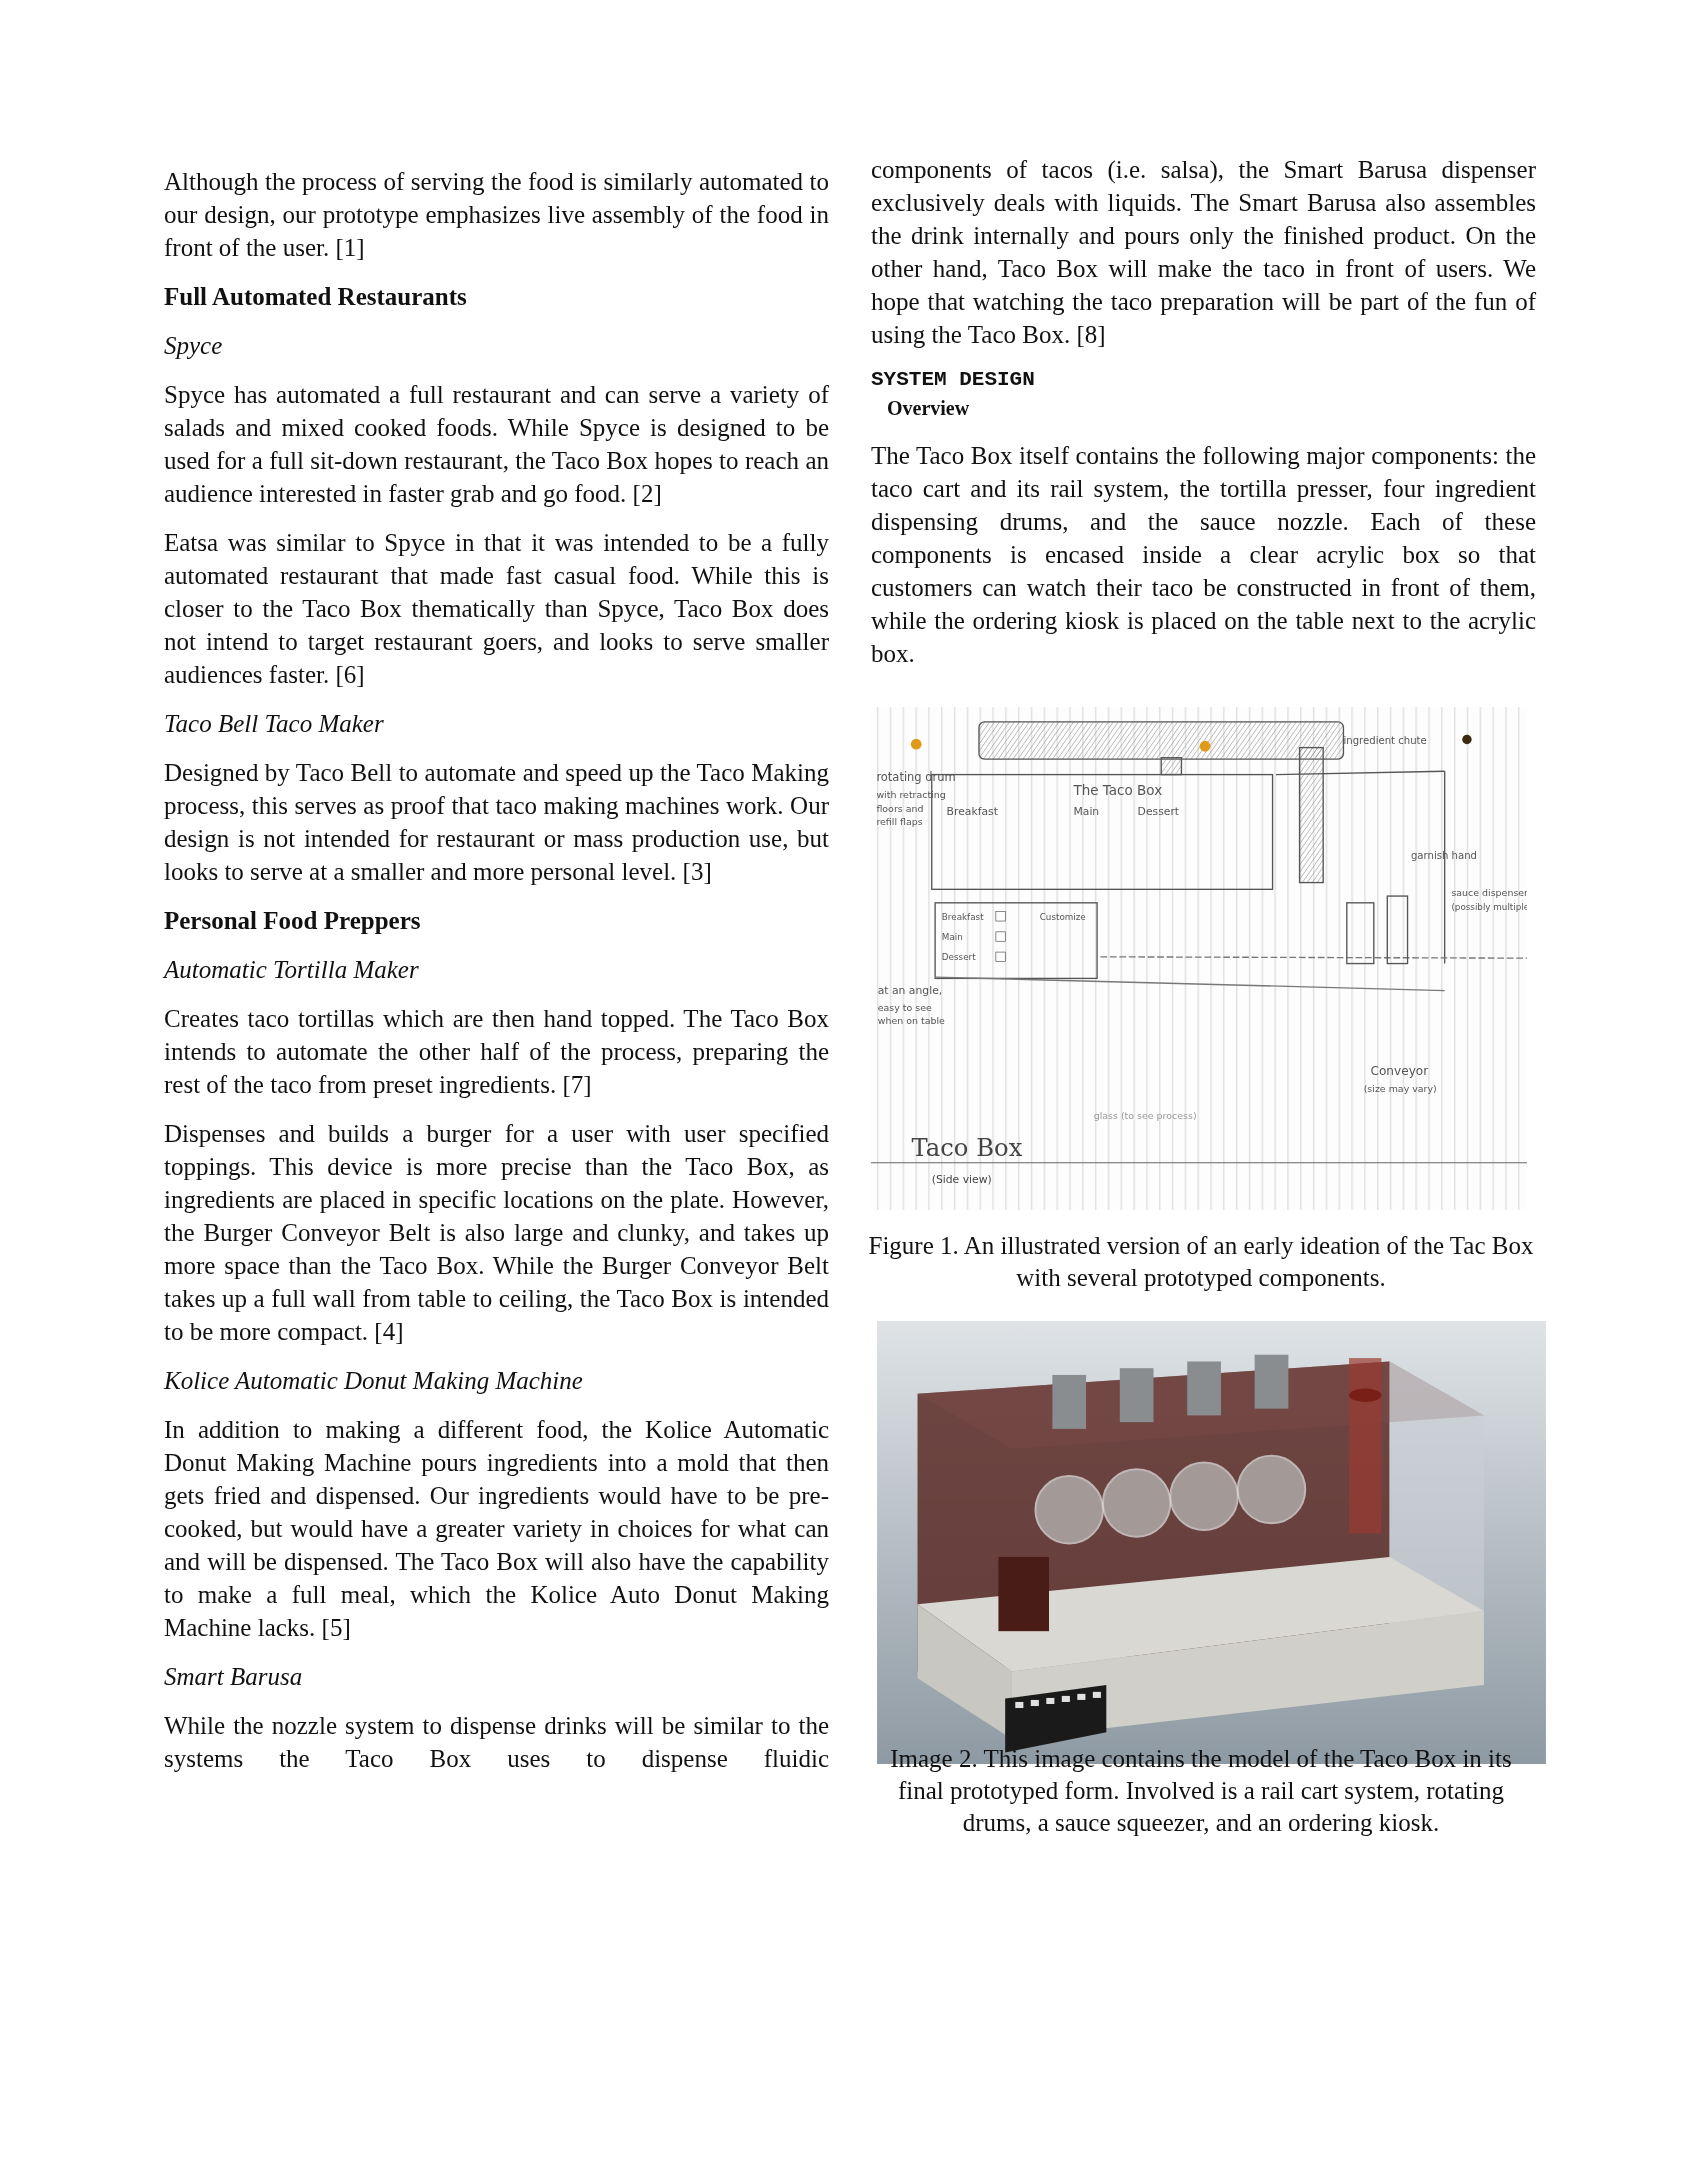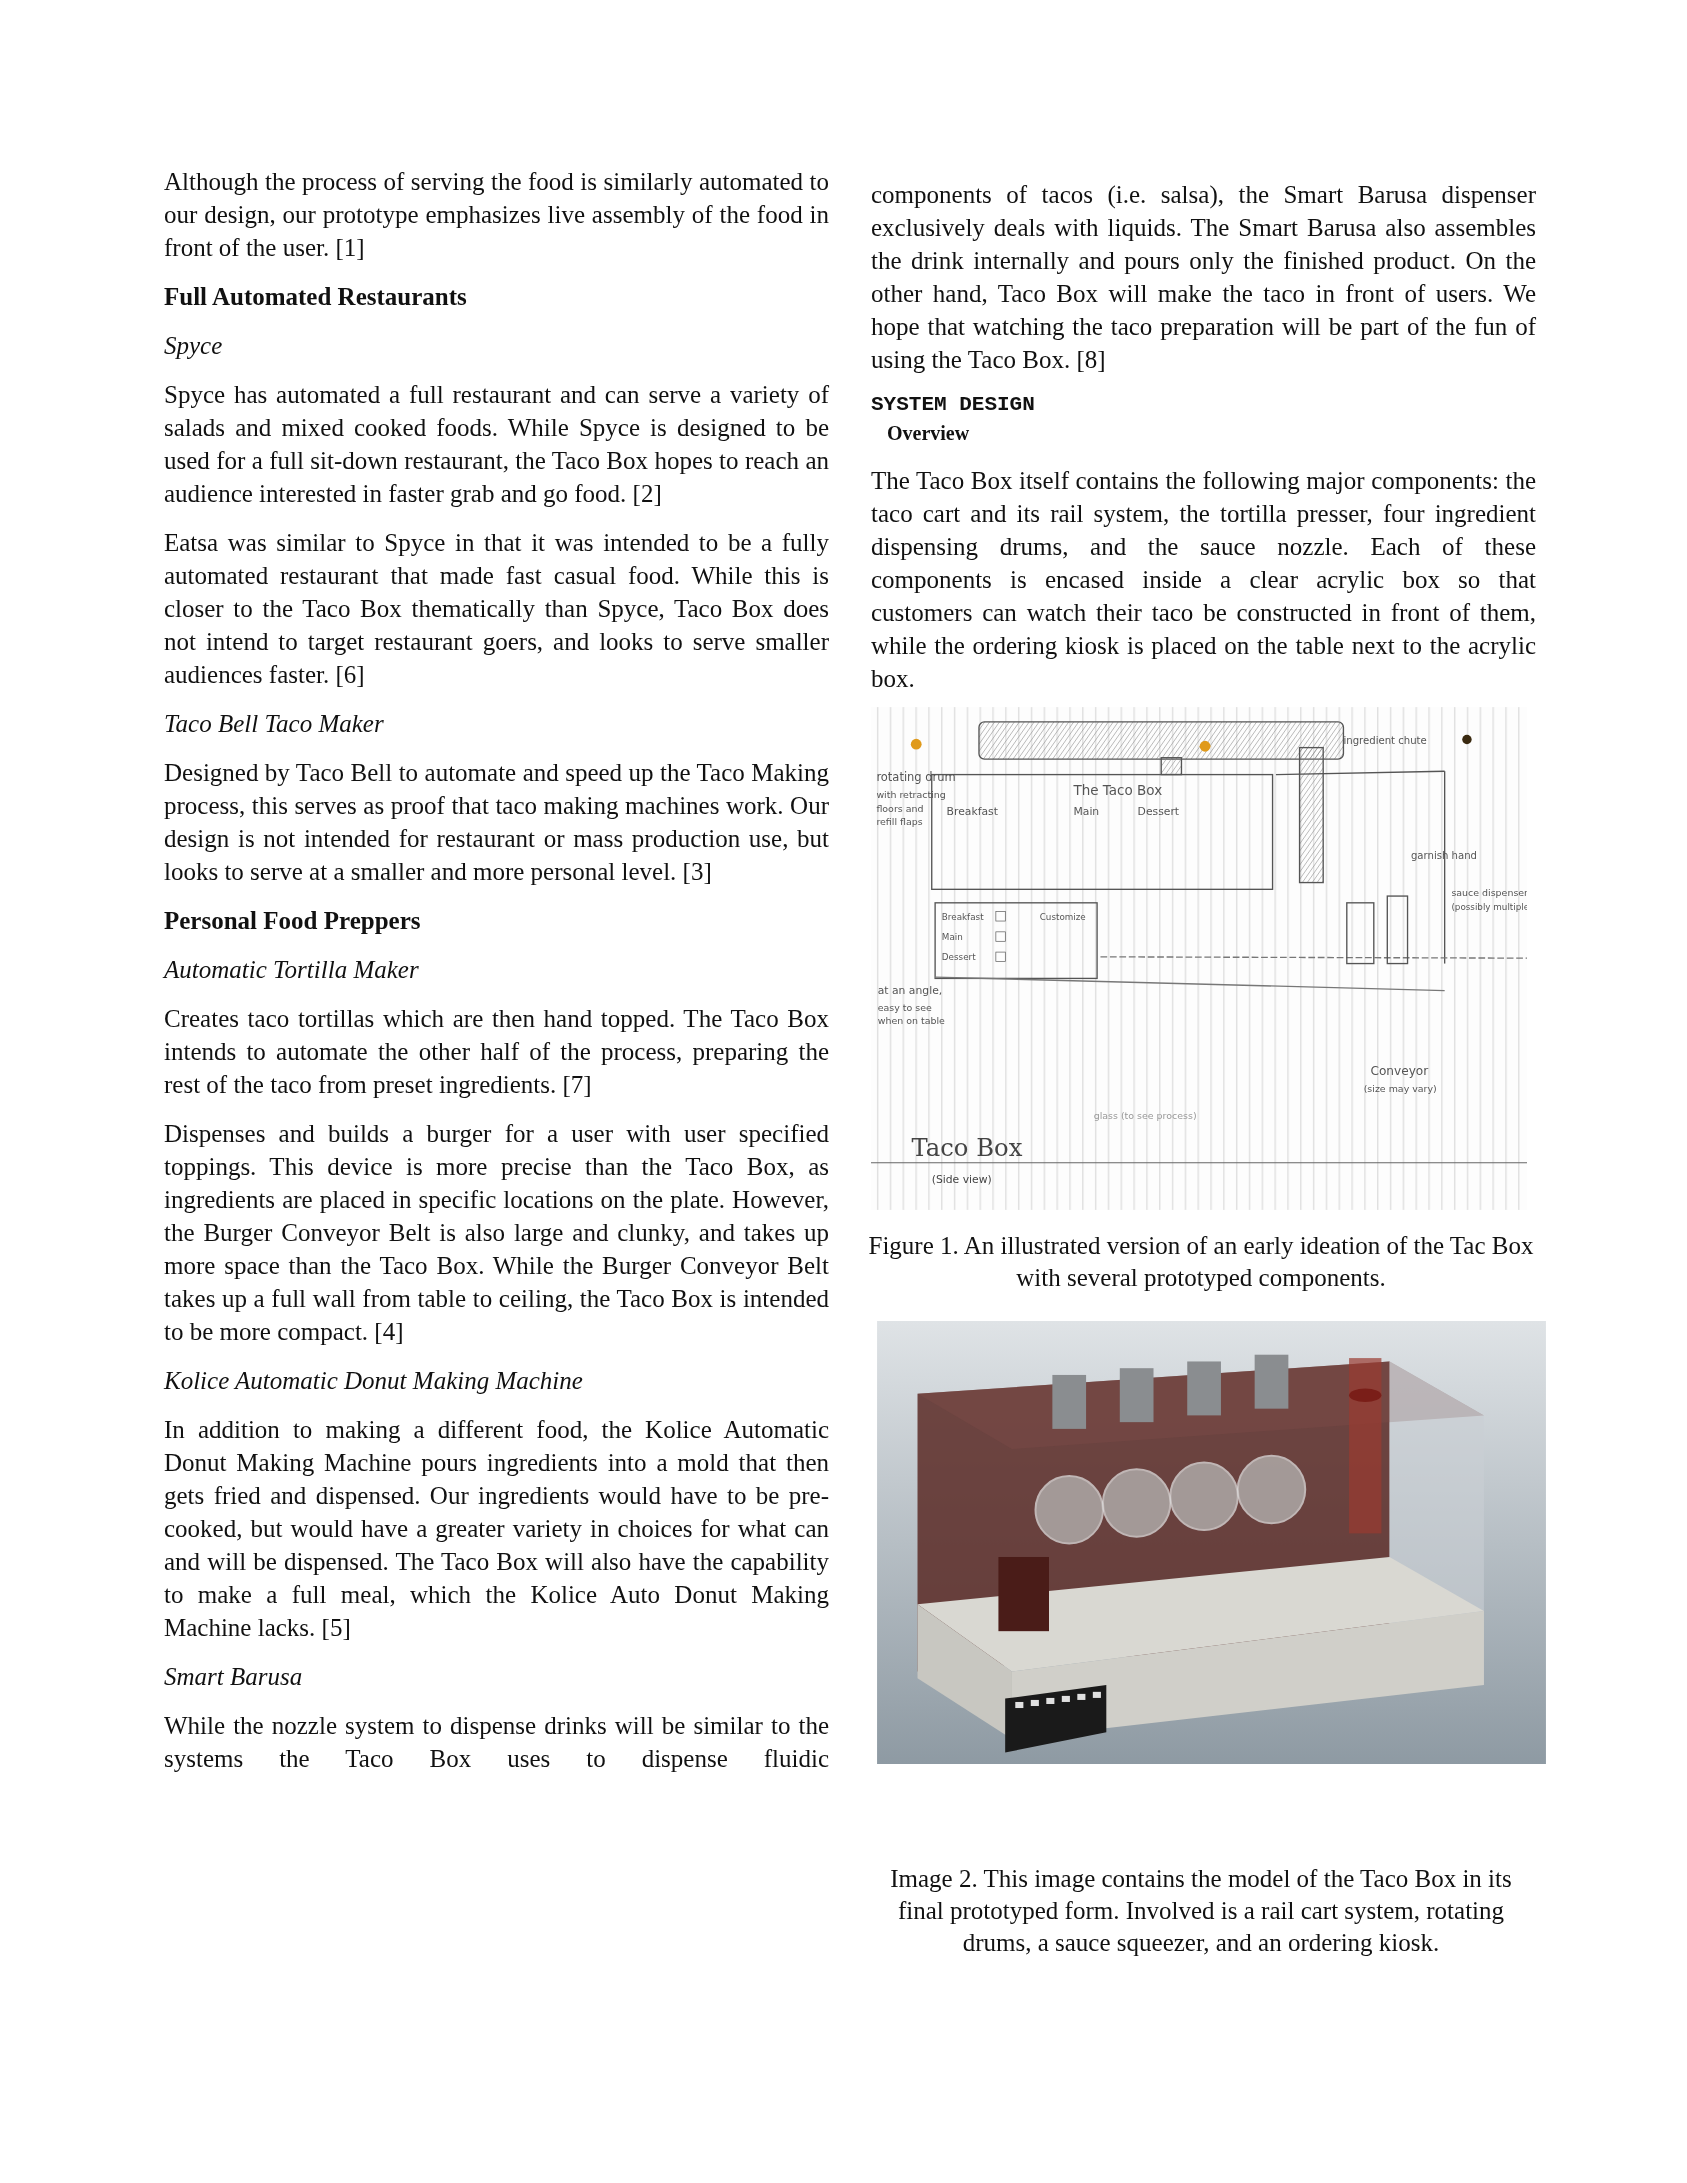--- a/index.html
+++ b/index.html
@@ -1,33 +1,33 @@
 <!DOCTYPE html>
 <html style="font-size:10.8px"><head>
 <meta charset="utf-8">
 <style>
   html, body { margin: 0; padding: 0; background: #ffffff; }
   body { width: 1687px; height: 2183px; position: relative; overflow: hidden;
          font-family: "Liberation Serif", "DejaVu Serif", serif; color: #111; }
   .col { position: absolute; width: 665px; font-size: 25px; line-height: 33px; }
   .col-left { left: 164px; top: 165px; }
-  .col-right { left: 871px; top: 178px; }
+  .col-right { left: 871px; top: 153px; }
   p { margin: 0 0 16px 0; text-align: justify; }
   p.last { margin-bottom: 0; }
   h3.sub-bold { font-weight: bold; font-size: 25px; margin: 0 0 16px 0; line-height: 33px; }
   h4.sub-ital { font-style: italic; font-weight: normal; font-size: 25px; margin: 0 0 16px 0; line-height: 33px; }
   .sys-title { font-family: Liberation Mono, monospace; font-weight: bold;
                font-size: 21px; line-height: 26px; margin-top: 2.7px; }
   .overview { font-weight: bold; font-size: 20px; line-height: 31px; margin: 0 0 15px 16px; }
   .figure { position: absolute; }
   .sketch { left: 871px; top: 707px; width: 656px; height: 503px; background: #fbfbfb;
             overflow: hidden; border: 0; }
   .caption { position: absolute; width: 668px; text-align: center; font-size: 25px; line-height: 32px; }
   .cap1 { left: 867px; top: 1230px; }
-  .cap2 { left: 867px; top: 1863px; }
+  .cap2 { left: 867px; top: 1743px; }
   .render { left: 877px; top: 1321px; width: 669px; height: 443px; overflow: hidden; }
 </style>
 </head>
 <body>
 
 <div class="col col-left">
   <p>Although the process of serving the food is similarly automated to our design, our prototype emphasizes live assembly of the food in front of the user. [1]</p>
 
   <h3 class="sub-bold">Full Automated Restaurants</h3>
 

